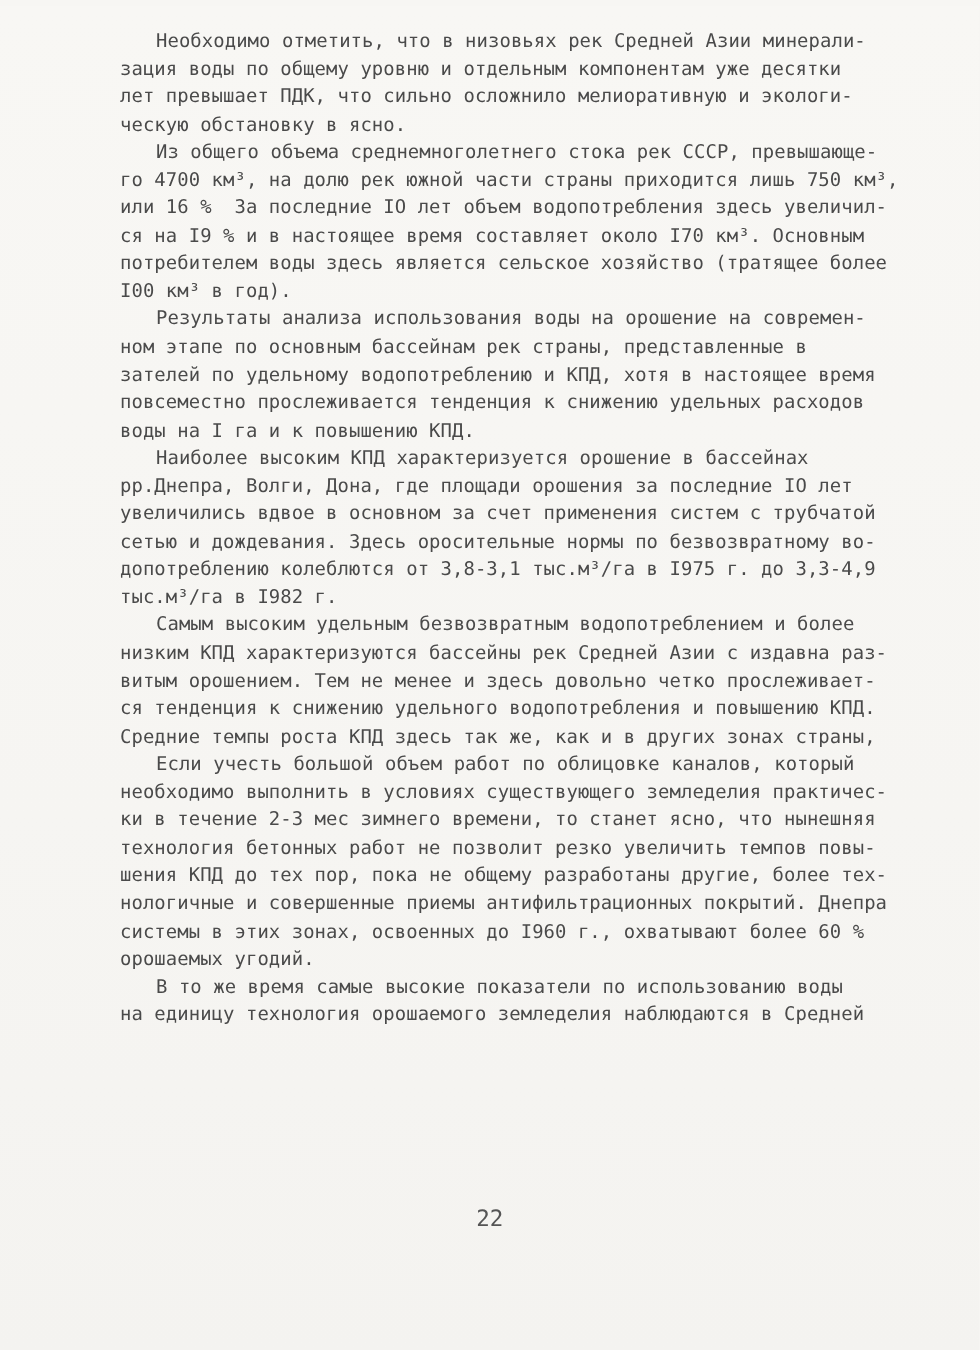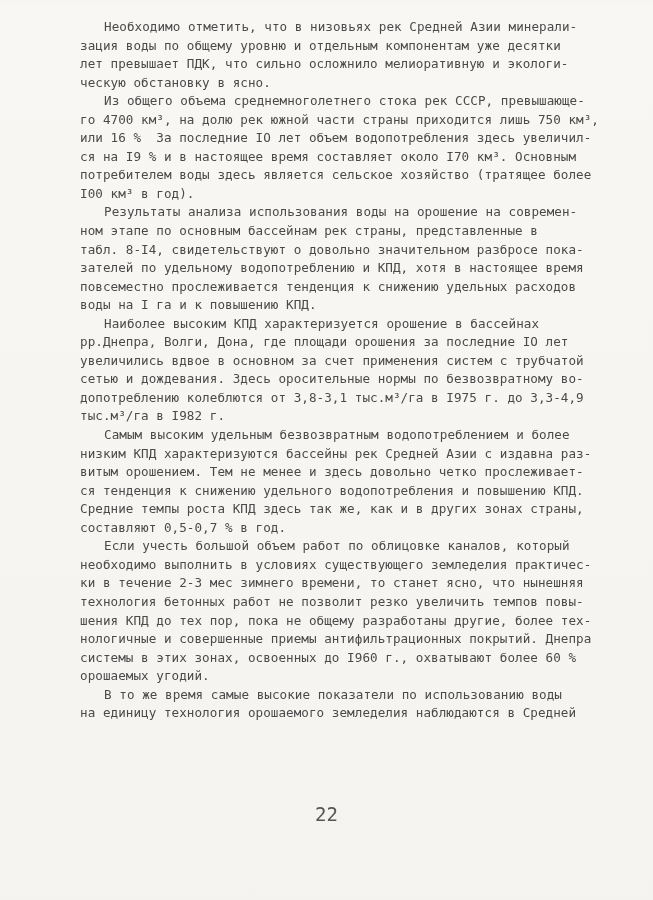--- a/index.html
+++ b/index.html
@@ -21,21 +21,21 @@
     color: #4a4a4a;
     letter-spacing: 0.05px;
   }
   .para { margin: 0; }
   .line { display: block; white-space: pre; height: 18.55px; }
   .indent { padding-left: 24px; }
   .page-number {
     position: absolute; left: 0; width: 653px; top: 799px;
     text-align: center;
     font-family: "DejaVu Sans Mono", "Liberation Mono", monospace;
-    font-size: 19px; color: #555;
+    font-size: 15px; color: #555;
   }
 </style>
 </head>
 <body>
 
 <div class="page">
   <div class="text-block">
 
     <div class="para">
       <span class="line indent">Необходимо отметить, что в низовьях рек Средней Азии минерали-</span>
@@ -49,42 +49,40 @@
       <span class="line">го 4700 км³, на долю рек южной части страны приходится лишь 750 км³,</span>
       <span class="line">или 16 %  За последние IO лет объем водопотребления здесь увеличил-</span>
       <span class="line">ся на I9 % и в настоящее время составляет около I70 км³. Основным</span>
       <span class="line">потребителем воды здесь является сельское хозяйство (тратящее более</span>
       <span class="line">I00 км³ в год).</span>
     </div>
 
     <div class="para">
       <span class="line indent">Результаты анализа использования воды на орошение на современ-</span>
       <span class="line">ном этапе по основным бассейнам рек страны, представленные в</span>
-      <span class="line">табл. 8-I4, свидетельствуют о довольно значительном разбросе пока-</span>
       <span class="line">зателей по удельному водопотреблению и КПД, хотя в настоящее время</span>
       <span class="line">повсеместно прослеживается тенденция к снижению удельных расходов</span>
       <span class="line">воды на I га и к повышению КПД.</span>
     </div>
 
     <div class="para">
       <span class="line indent">Наиболее высоким КПД характеризуется орошение в бассейнах</span>
       <span class="line">рр.Днепра, Волги, Дона, где площади орошения за последние IO лет</span>
       <span class="line">увеличились вдвое в основном за счет применения систем с трубчатой</span>
       <span class="line">сетью и дождевания. Здесь оросительные нормы по безвозвратному во-</span>
       <span class="line">допотреблению колеблются от 3,8-3,1 тыс.м³/га в I975 г. до 3,3-4,9</span>
       <span class="line">тыс.м³/га в I982 г.</span>
     </div>
 
     <div class="para">
       <span class="line indent">Самым высоким удельным безвозвратным водопотреблением и более</span>
       <span class="line">низким КПД характеризуются бассейны рек Средней Азии с издавна раз-</span>
       <span class="line">витым орошением. Тем не менее и здесь довольно четко прослеживает-</span>
       <span class="line">ся тенденция к снижению удельного водопотребления и повышению КПД.</span>
       <span class="line">Средние темпы роста КПД здесь так же, как и в других зонах страны,</span>
-      <span class="line">составляют 0,5-0,7 % в год.</span>
     </div>
 
     <div class="para">
       <span class="line indent">Если учесть большой объем работ по облицовке каналов, который</span>
       <span class="line">необходимо выполнить в условиях существующего земледелия практичес-</span>
       <span class="line">ки в течение 2-3 мес зимнего времени, то станет ясно, что нынешняя</span>
       <span class="line">технология бетонных работ не позволит резко увеличить темпов повы-</span>
       <span class="line">шения КПД до тех пор, пока не общему разработаны другие, более тех-</span>
       <span class="line">нологичные и совершенные приемы антифильтрационных покрытий. Днепра</span>
       <span class="line">системы в этих зонах, освоенных до I960 г., охватывают более 60 %</span>

